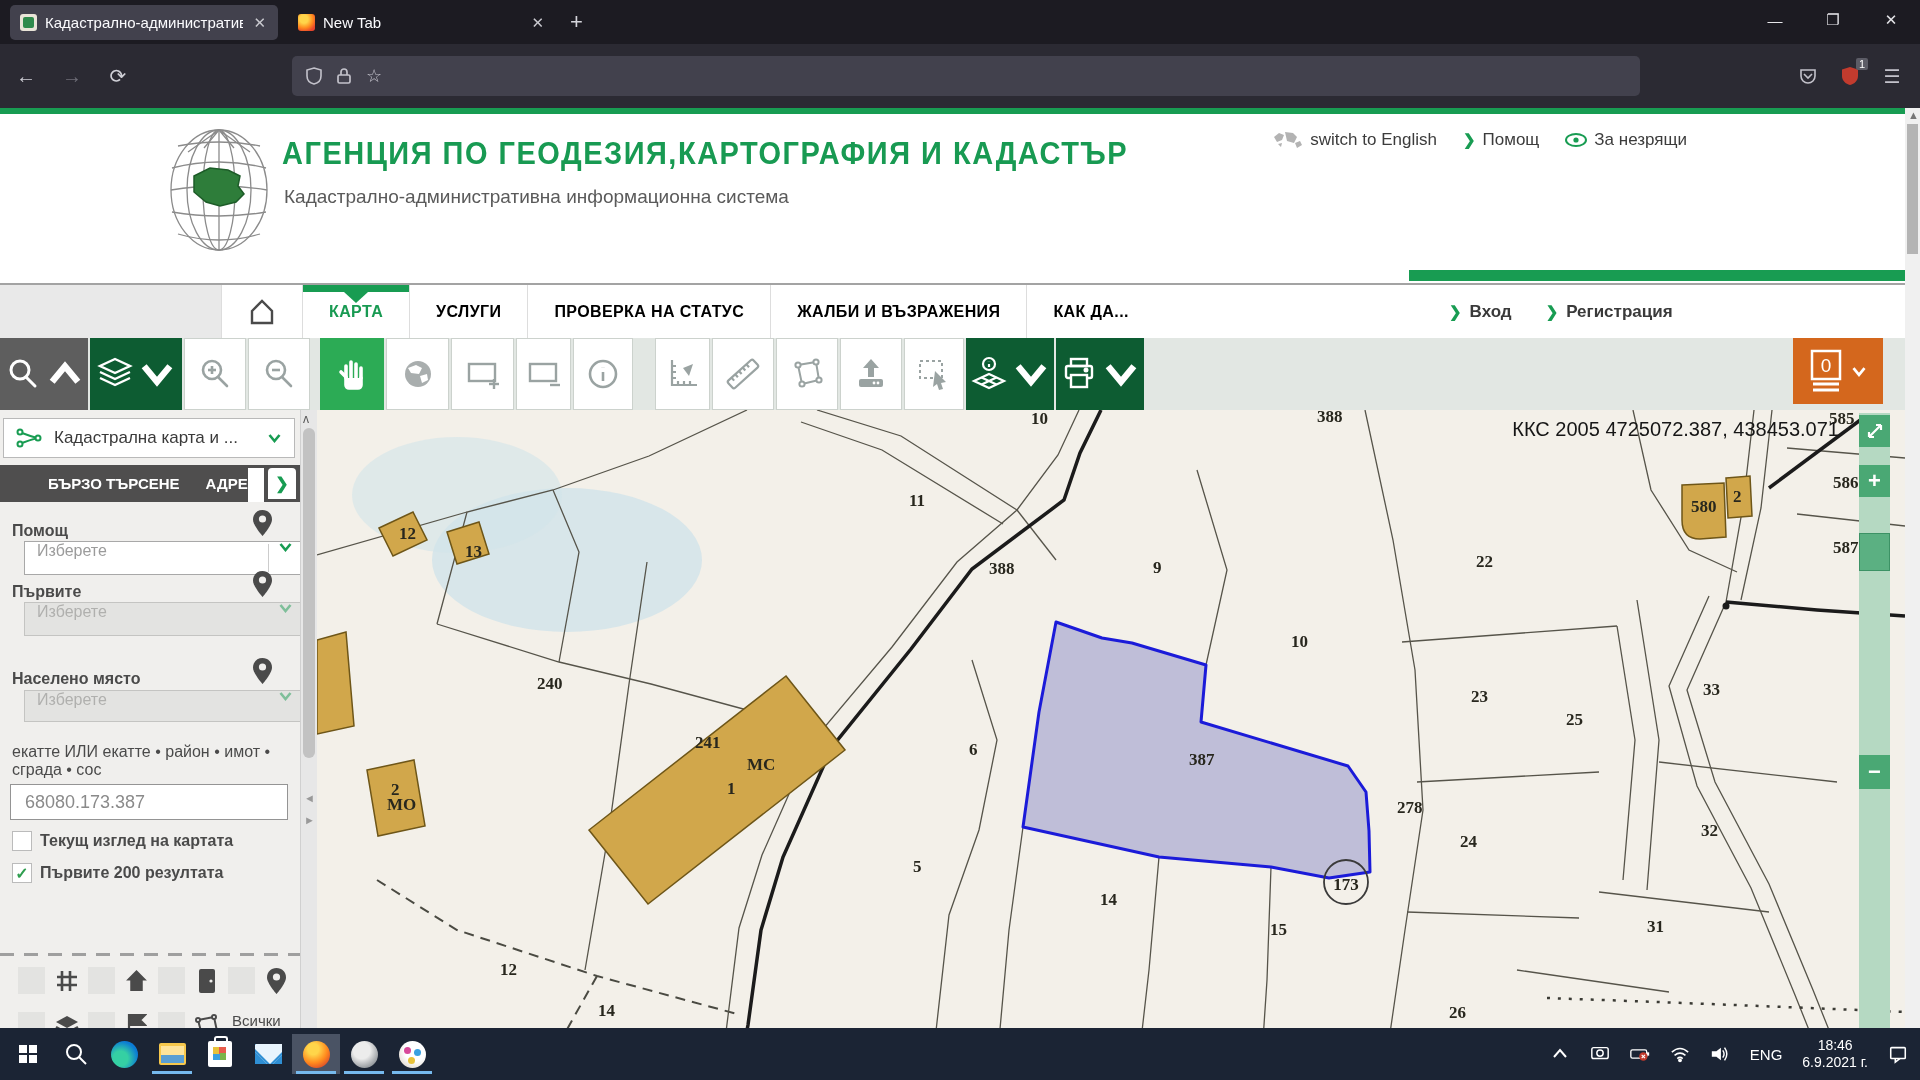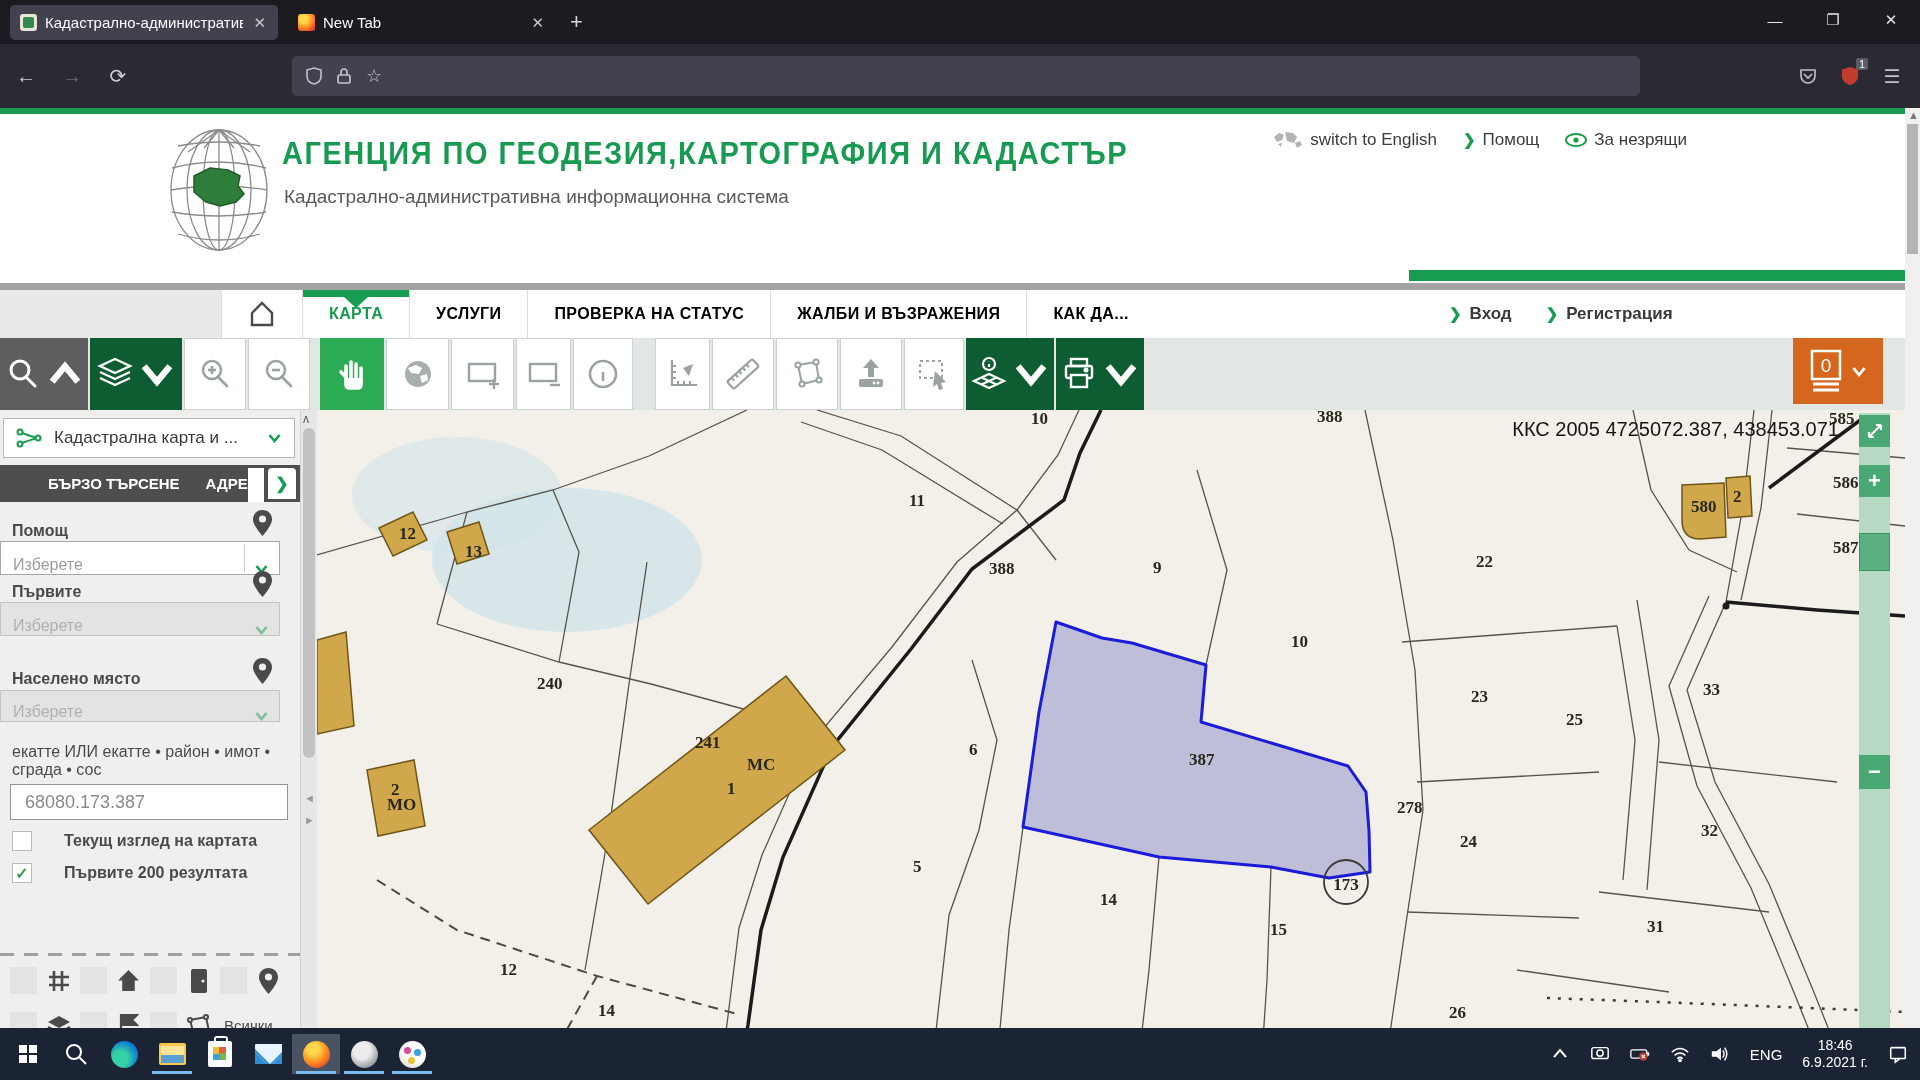--- a/index.html
+++ b/index.html
@@ -47,21 +47,21 @@
   .logo { position:absolute; left:168px; top:4px; }
   .site-title { position:absolute; left:282px; top:24px; font-size:29px; font-weight:bold;
     color:#189a52; letter-spacing:1.5px; transform:scaleY(1.05); }
   .site-sub { position:absolute; left:284px; top:72px; font-size:19px; color:#5a5a5a; }
   .toplinks { position:absolute; right:218px; top:16px; display:flex; gap:26px; align-items:center;
     font-size:17px; color:#3c3c3c; }
   .toplinks .lk { display:flex; align-items:center; gap:7px; }
   .chev { color:#189c52; font-weight:bold; font-size:15px; }
   .greenbar { position:absolute; right:0; bottom:2px; width:496px; height:11px; background:#189c52; }
 
-  .main-nav { position:relative; height:55px; background:#e9e9e9; border-top:7px solid #a3a3a3; }
+  .main-nav { position:relative; height:55px; background:#e9e9e9; border-top:2px solid #a3a3a3; }
   .nav-left { display:flex; height:100%; margin-left:221px; }
   .nav-item { background:#fff; border-right:1px solid #ddd; height:100%; display:flex;
     align-items:center; justify-content:center; font-size:16px; font-weight:bold; color:#000000;
     padding:0 26px; position:relative; letter-spacing:.4px; }
   .nav-item:first-child { border-left:1px solid #ddd; }
   .nav-item.home svg { width:28px; height:28px; }
   .nav-item.active { color:#189a52; }
   .nav-item.active::before { content:""; position:absolute; top:0; left:0; right:0; height:7px; background:#189c52; }
   .nav-item.active::after { content:""; position:absolute; top:7px; left:50%; margin-left:-12px;
     border-left:12px solid transparent; border-right:12px solid transparent; border-top:11px solid #189c52; }
@@ -92,41 +92,41 @@
   .panelhead .grow { flex:1; }
   .sb-tabs { position:absolute; top:55px; left:0; width:300px; height:37px; background:#4f4e4e;
     color:#fff; font-size:15px; font-weight:bold; display:flex; align-items:center; }
   .sb-tab1 { margin-left:48px; } .sb-tab2 { margin-left:26px; }
   .sb-notch { position:absolute; right:36px; top:3px; width:16px; height:34px; background:#fff; }
   .sb-more { position:absolute; right:4px; top:3px; width:28px; height:31px; background:#fff;
     border-radius:4px 4px 0 0; display:flex; align-items:center; justify-content:center;
     color:#189c52; font-weight:bold; font-size:16px; }
   .fld-label { position:absolute; left:12px; font-size:16px; font-weight:bold; color:#4a4a4a; }
   .pin { position:absolute; right:28px; }
-  .sel { position:absolute; left:0; width:280px; height:34px; background:#fff; border:1px solid #a8a8a8;
-    display:flex; align-items:flex-end; padding-left:12px; font-size:16px; color:#9b9b9b; }
+  .sel { position:absolute; left:24px; width:280px; height:34px; background:#fff; border:1px solid #a8a8a8;
+    display:flex; align-items:flex-start; padding-left:12px; font-size:16px; color:#9b9b9b; }
   .sel .scaret { position:absolute; right:10px; color:#189c52; }
   .sel .sdiv { position:absolute; right:34px; top:2px; bottom:2px; width:1px; background:#ccc; }
   .sel.dis { background:#e3e3e1; border-color:#c4c4c2; color:#b0b0ae; }
   .sel.dis .scaret { color:#7fbf9a; }
   .ekatte-label { position:absolute; left:12px; top:333px; width:276px; font-size:16px; font-weight:normal;
     color:#4a4a4a; line-height:18px; }
   .ekatte-input { position:absolute; left:10px; top:374px; width:278px; height:36px; border:1px solid #949494;
     background:#fff; font-size:18px; color:#8a8a8a; padding-left:14px;
     font-family:"Liberation Sans", sans-serif; }
-  .cbrow { position:absolute; left:12px; display:flex; align-items:center; gap:32px;
+  .cbrow { position:absolute; left:12px; display:flex; align-items:center; gap:8px;
     font-size:16px; font-weight:bold; color:#4a4a4a; }
   .cbox { width:20px; height:20px; background:#fff; border:1px solid #bbb; display:flex;
     align-items:center; justify-content:center; color:#2f9e4f; font-size:16px; font-weight:bold; }
   .searchbtn { position:absolute; left:11px; top:492px; width:278px; height:40px; background:#156b3b;
     color:#fff; font-size:19px; font-weight:bold; letter-spacing:1px; display:flex;
     align-items:center; justify-content:center; }
   .dashsep { position:absolute; left:0; top:543px; width:300px; height:3px;
     background:repeating-linear-gradient(90deg,#9f9f9f 0 14px,transparent 14px 24px); }
-  .icongrid { position:absolute; left:10px; top:557px; display:flex; gap:8px; align-items:center; }
+  .icongrid { position:absolute; left:18px; top:557px; display:flex; gap:8px; }
   .icongrid.r2 { top:602px; }
   .ph { width:27px; height:27px; background:#e3e3e1; }
   .gico { width:27px; height:27px; color:#4a4a4a; display:flex; align-items:center; justify-content:center; }
   .allword { font-size:15px; color:#4a4a4a; margin-left:4px; }
 
   .sb-scroll { position:relative; width:17px; flex:0 0 17px; background:#e7e7e7; border-left:1px solid #d0d0d0; }
   .sb-up { position:absolute; top:2px; left:2px; color:#555; font-size:12px; }
   .sb-thumb { position:absolute; top:18px; left:2px; width:12px; height:330px; background:#c2c2c2; border-radius:6px; }
   .sb-colarr { position:absolute; left:3px; color:#999; font-size:11px; }
 

